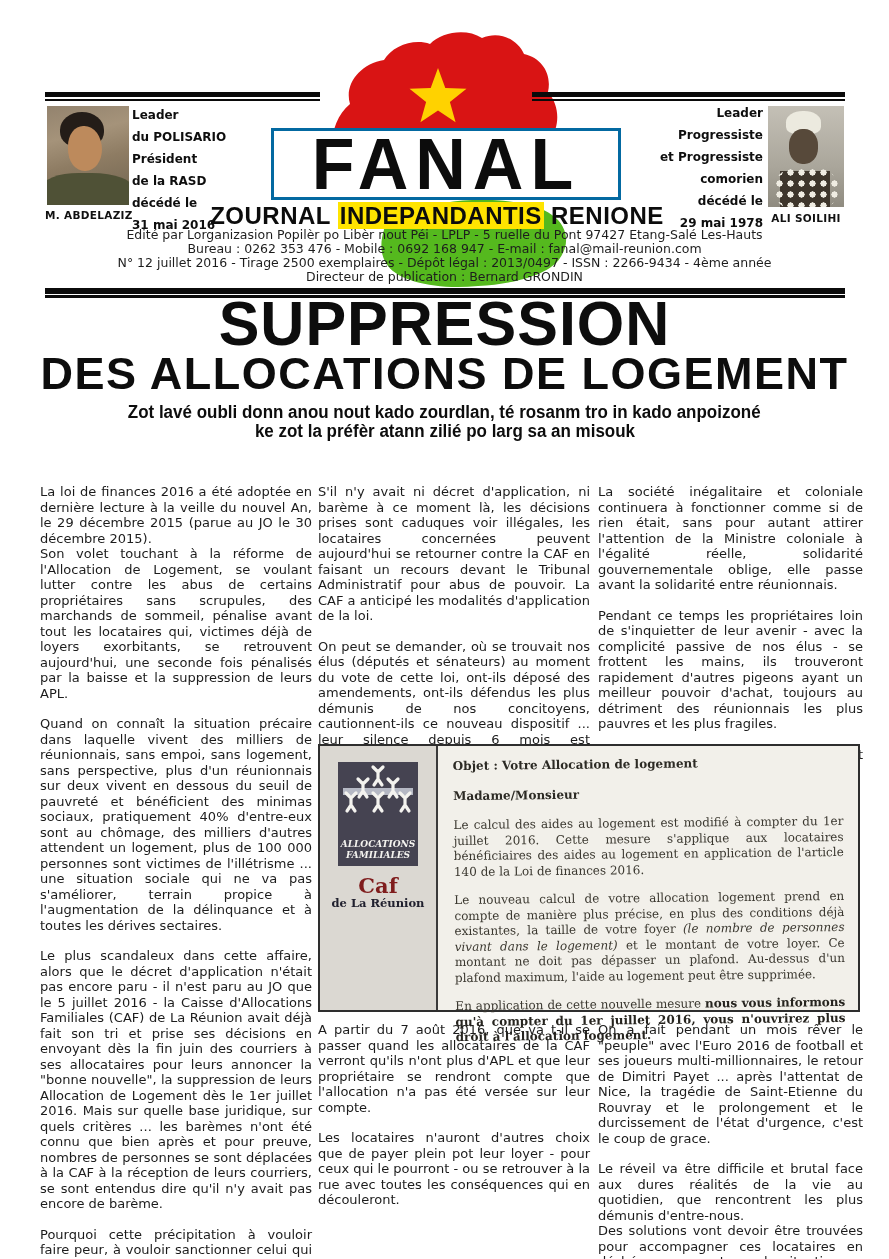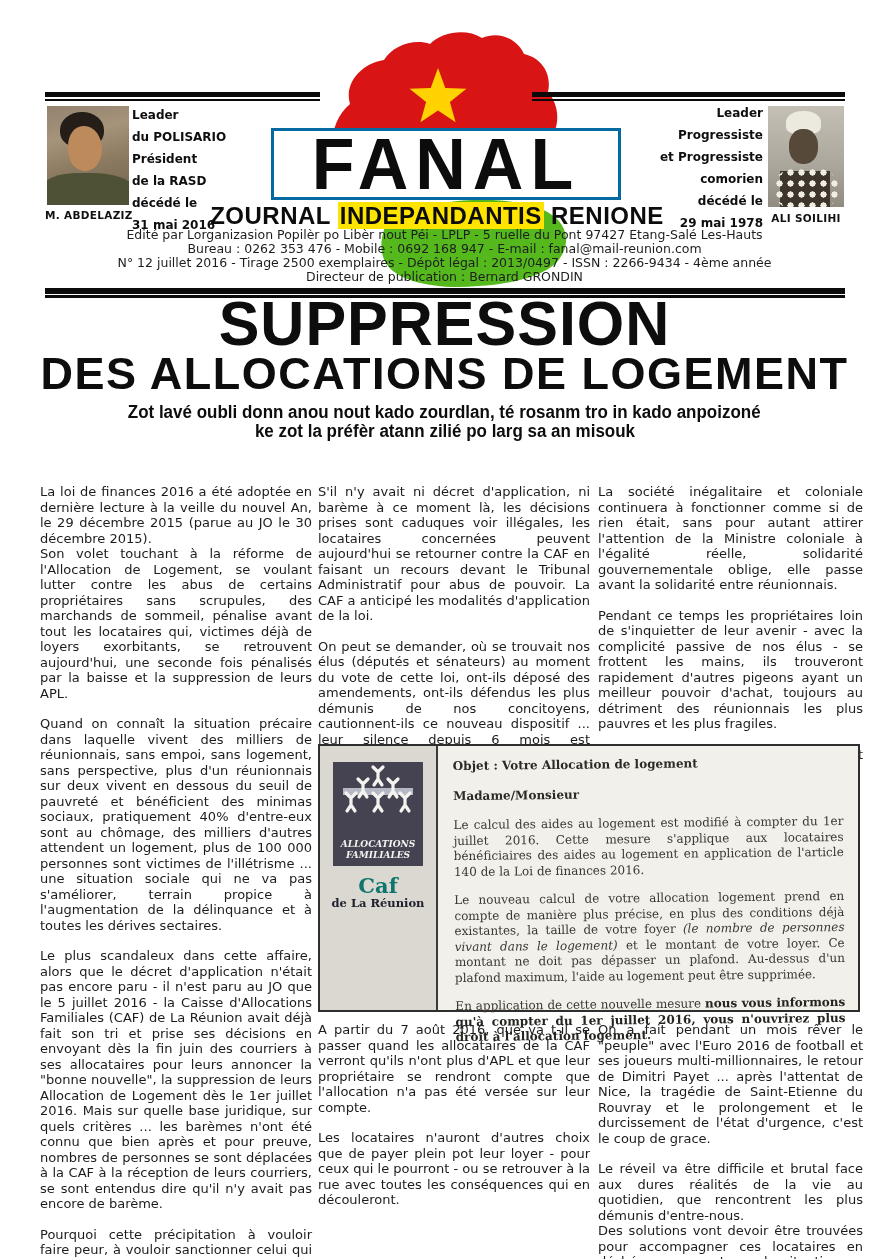--- a/index.html
+++ b/index.html
@@ -71,25 +71,25 @@
   .col1 { left:40px;  top:6px;  width:272px; }
   .col2-top { left:318px; top:6px; width:272px; }
   .col3-top { left:598px; top:6px; width:265px; }
   .col2-bottom { left:318px; top:544px; width:272px; }
   .col3-bottom { left:598px; top:544px; width:265px; }
 
   
   .letter { position:absolute; left:318px; top:266px; width:542px; height:268px;
     background:#f2f0ea; border:2px solid #2e2e2e; display:flex; }
   .letter-logo-col { width:118px; border-right:2px solid #3a3a3a; background:#dbd8d2; padding-top:12px; text-align:center; }
-  .caf-square { width:90px; height:104px; margin:0 auto; background:#454351; position:relative; }
+  .caf-square { width:80px; height:104px; margin:0 auto; background:#454351; position:relative; }
   .caf-square svg { display:block; margin:4px auto 0; }
   .caf-brand { position:absolute; left:0; right:0; bottom:6px; color:#f4f3ef;
     font-family:"DejaVu Serif", serif; font-style:italic; font-weight:bold; font-size:9px; line-height:10.5px; }
-  .caf-name { font-family:"DejaVu Serif", serif; font-weight:bold; font-size:21px; color:#0f766e; margin-top:9px; line-height:22px; }
+  .caf-name { font-family:"DejaVu Serif", serif; font-weight:bold; font-size:21px; color:#7f1d1d; margin-top:9px; line-height:22px; }
   .caf-sub { font-family:"DejaVu Serif", serif; font-weight:bold; font-size:11.5px; color:#20202e; line-height:13px; }
 
   .letter-text { flex:1; padding:11px 14px 0 16px; font-family:"DejaVu Serif", serif;
     font-size:12px; line-height:15.5px; color:#3b3830; text-align:justify; transform:rotate(-.6deg); }
   .letter-text p { margin:0 0 13px 0; }
   .letter-subject, .letter-salutation { font-weight:bold; color:#2c2a24; margin-bottom:14px; }
   .b { font-weight:bold; color:#26241f; }
   .i { font-style:italic; }
 </style>
 </head>

